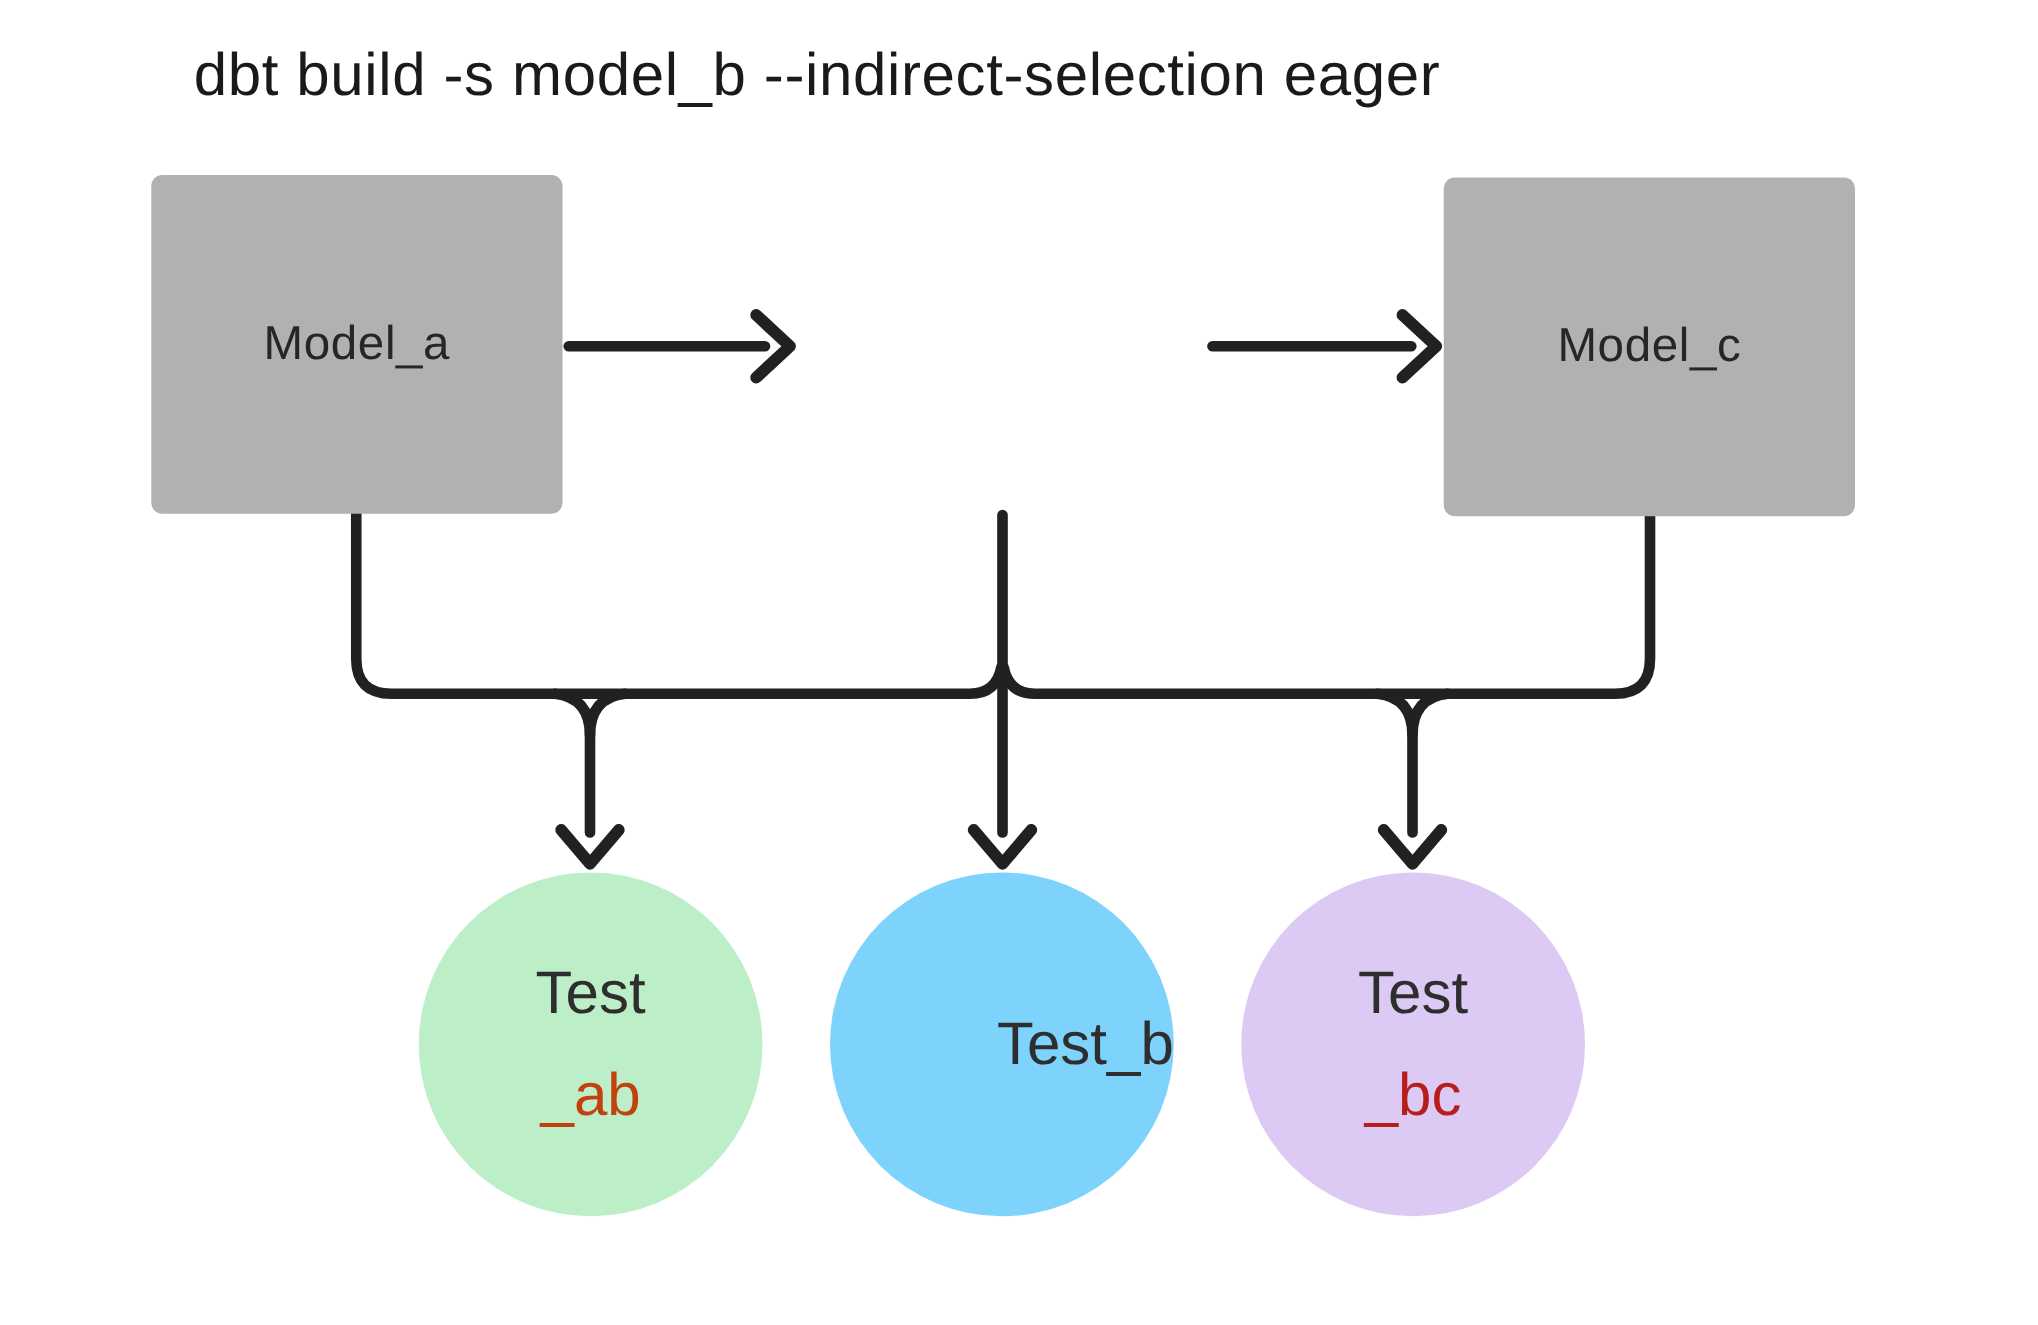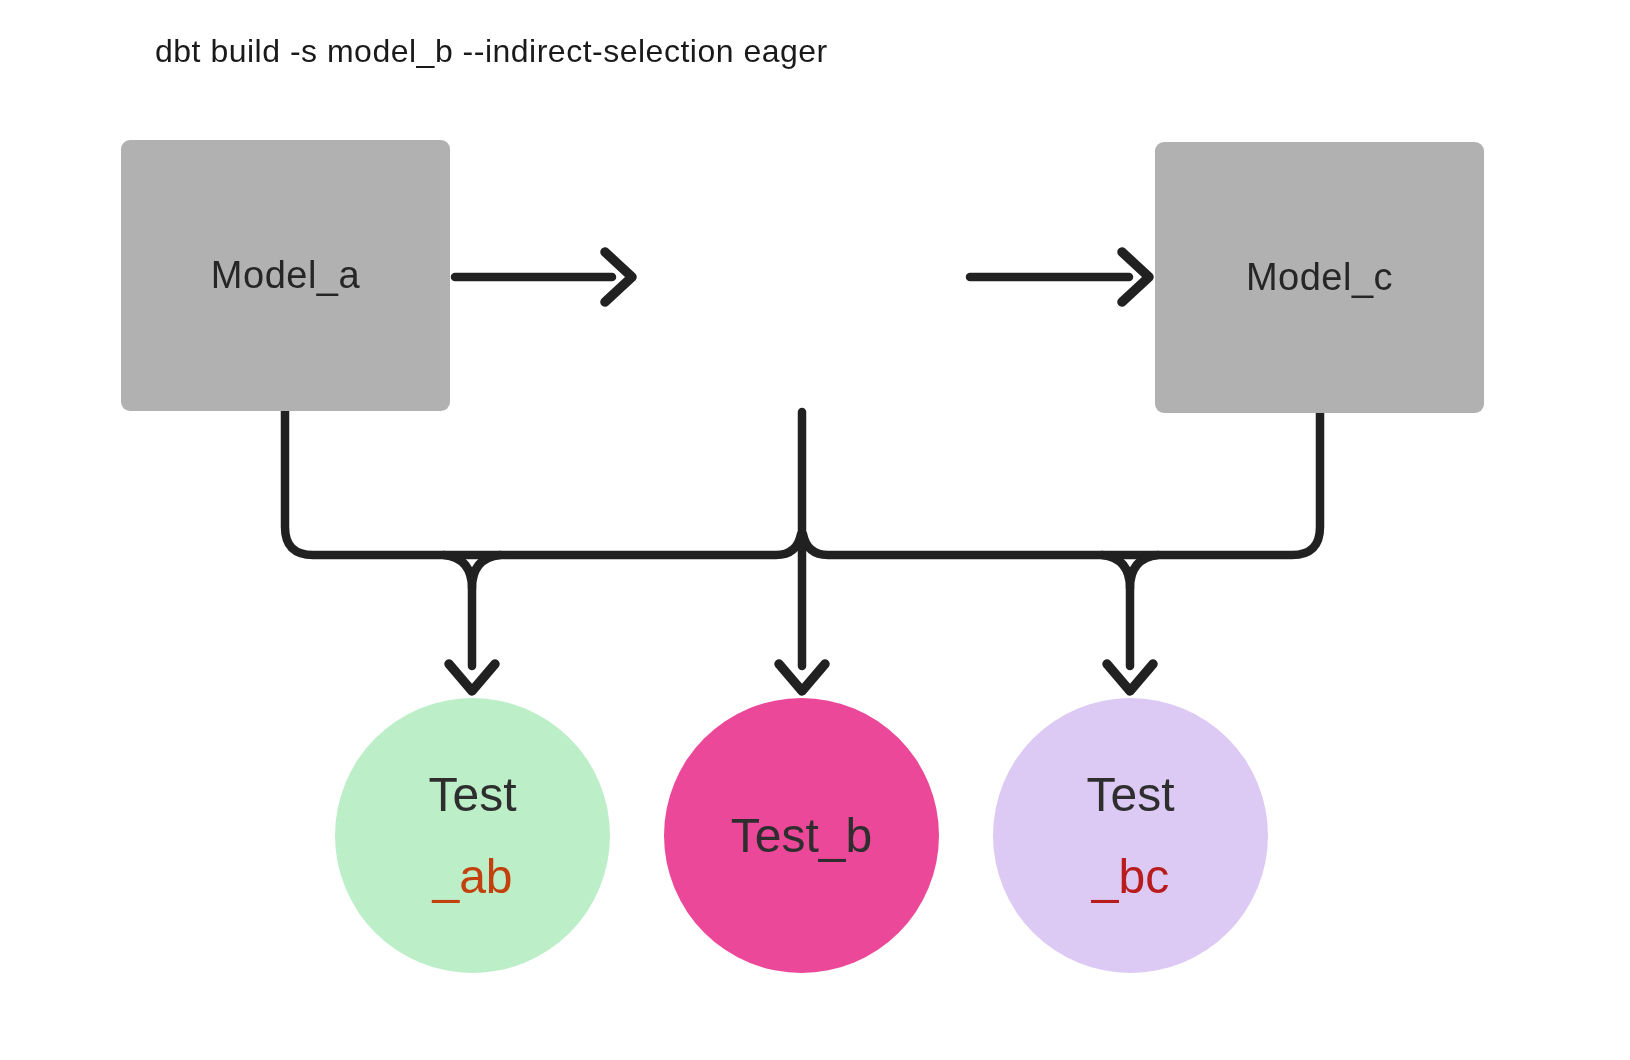--- a/index.html
+++ b/index.html
@@ -12,21 +12,21 @@
     position: relative;
     width: 1630px;
     height: 1060px;
     background: #ffffff;
     overflow: hidden;
   }
   .title {
     position: absolute;
     left: 155px;
     top: 33px;
-    font-size: 32px;
+    font-size: 48px;
     font-weight: 500;
     letter-spacing: 0.5px;
     color: #1a1a1a;
     white-space: nowrap;
   }
   .connectors {
     position: absolute;
     left: 0;
     top: 0;
     width: 1630px;
@@ -112,21 +112,21 @@
 
   <div class="model-box" id="box-model-c" style="background-color: rgb(177, 177, 177);">
     <span class="label" style="color: rgb(38, 38, 38);">Model_c</span>
   </div>
 
   <div class="test-circle" id="circle-test-ab" style="background-color: rgb(188, 238, 200);">
     <span class="line" style="color: rgb(46, 46, 46);">Test</span>
     <span class="line" style="color: #c2410c;">_ab</span>
   </div>
 
-  <div class="test-circle" id="circle-test-b" style="background-color: #ec4899;">
+  <div class="test-circle" id="circle-test-b" style="background-color: #7dd3fc; align-items: flex-end;">
     <span class="line" style="color: rgb(46, 46, 46);">Test_b</span>
   </div>
 
   <div class="test-circle" id="circle-test-bc" style="background-color: rgb(220, 202, 245);">
     <span class="line" style="color: rgb(46, 46, 46);">Test</span>
     <span class="line" style="color: #b91c1c;">_bc</span>
   </div>
 
 </div>
 

